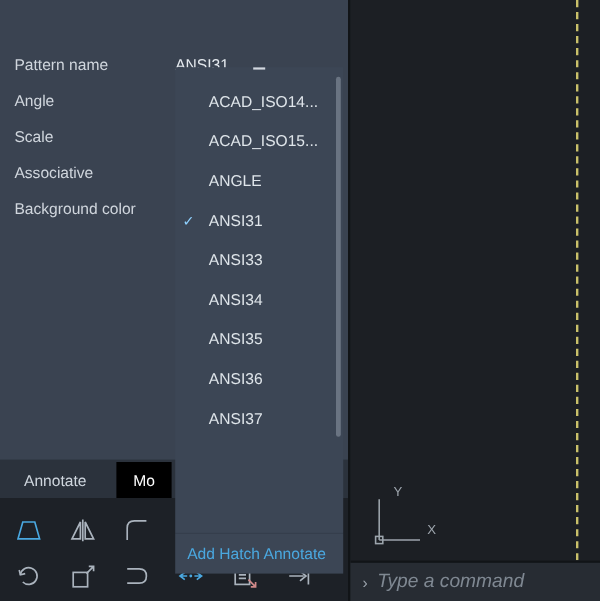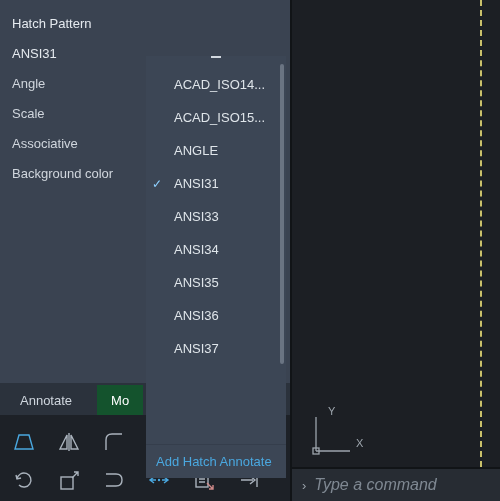--- a/index.html
+++ b/index.html
@@ -116,21 +116,21 @@
     gap: 11px;
     background: #2b323c;
   }
   .tab {
     padding: 8px 14px 7px 14px;
     font-size: 13px;
     color: #cfd6de;
     cursor: pointer;
   }
   .tab.active {
-    background: #14532d;
+    background: #000000;
     color: #fff;
     padding-bottom:7px;
   }
   .toolbar {
     background: #1d2127;
     padding: 8px 8px 2px 8px;
   }
   .tool-row {
     display: flex;
     gap: 21px;
@@ -204,23 +204,23 @@
     font-style: italic;
   }
   .cmdline input::placeholder { color:#7f8892; font-style: italic;}
 </style>
 </head>
 <body>
 
 <div class="left-panel">
   <div class="props dropdown-anchor">
     <div class="row">
-      <span class="value">Hatch Pattern</span>
-    </div>
-    <div class="row">
+    </div>
+    <div class="row">
+      <span class="label">Pattern name</span>
       <span class="value">ANSI31</span>
     </div>
     <div class="row">
       <span class="label">Angle</span>
     </div>
     <div class="row">
       <span class="label">Scale</span>
     </div>
     <div class="row">
       <span class="label">Associative</span>

